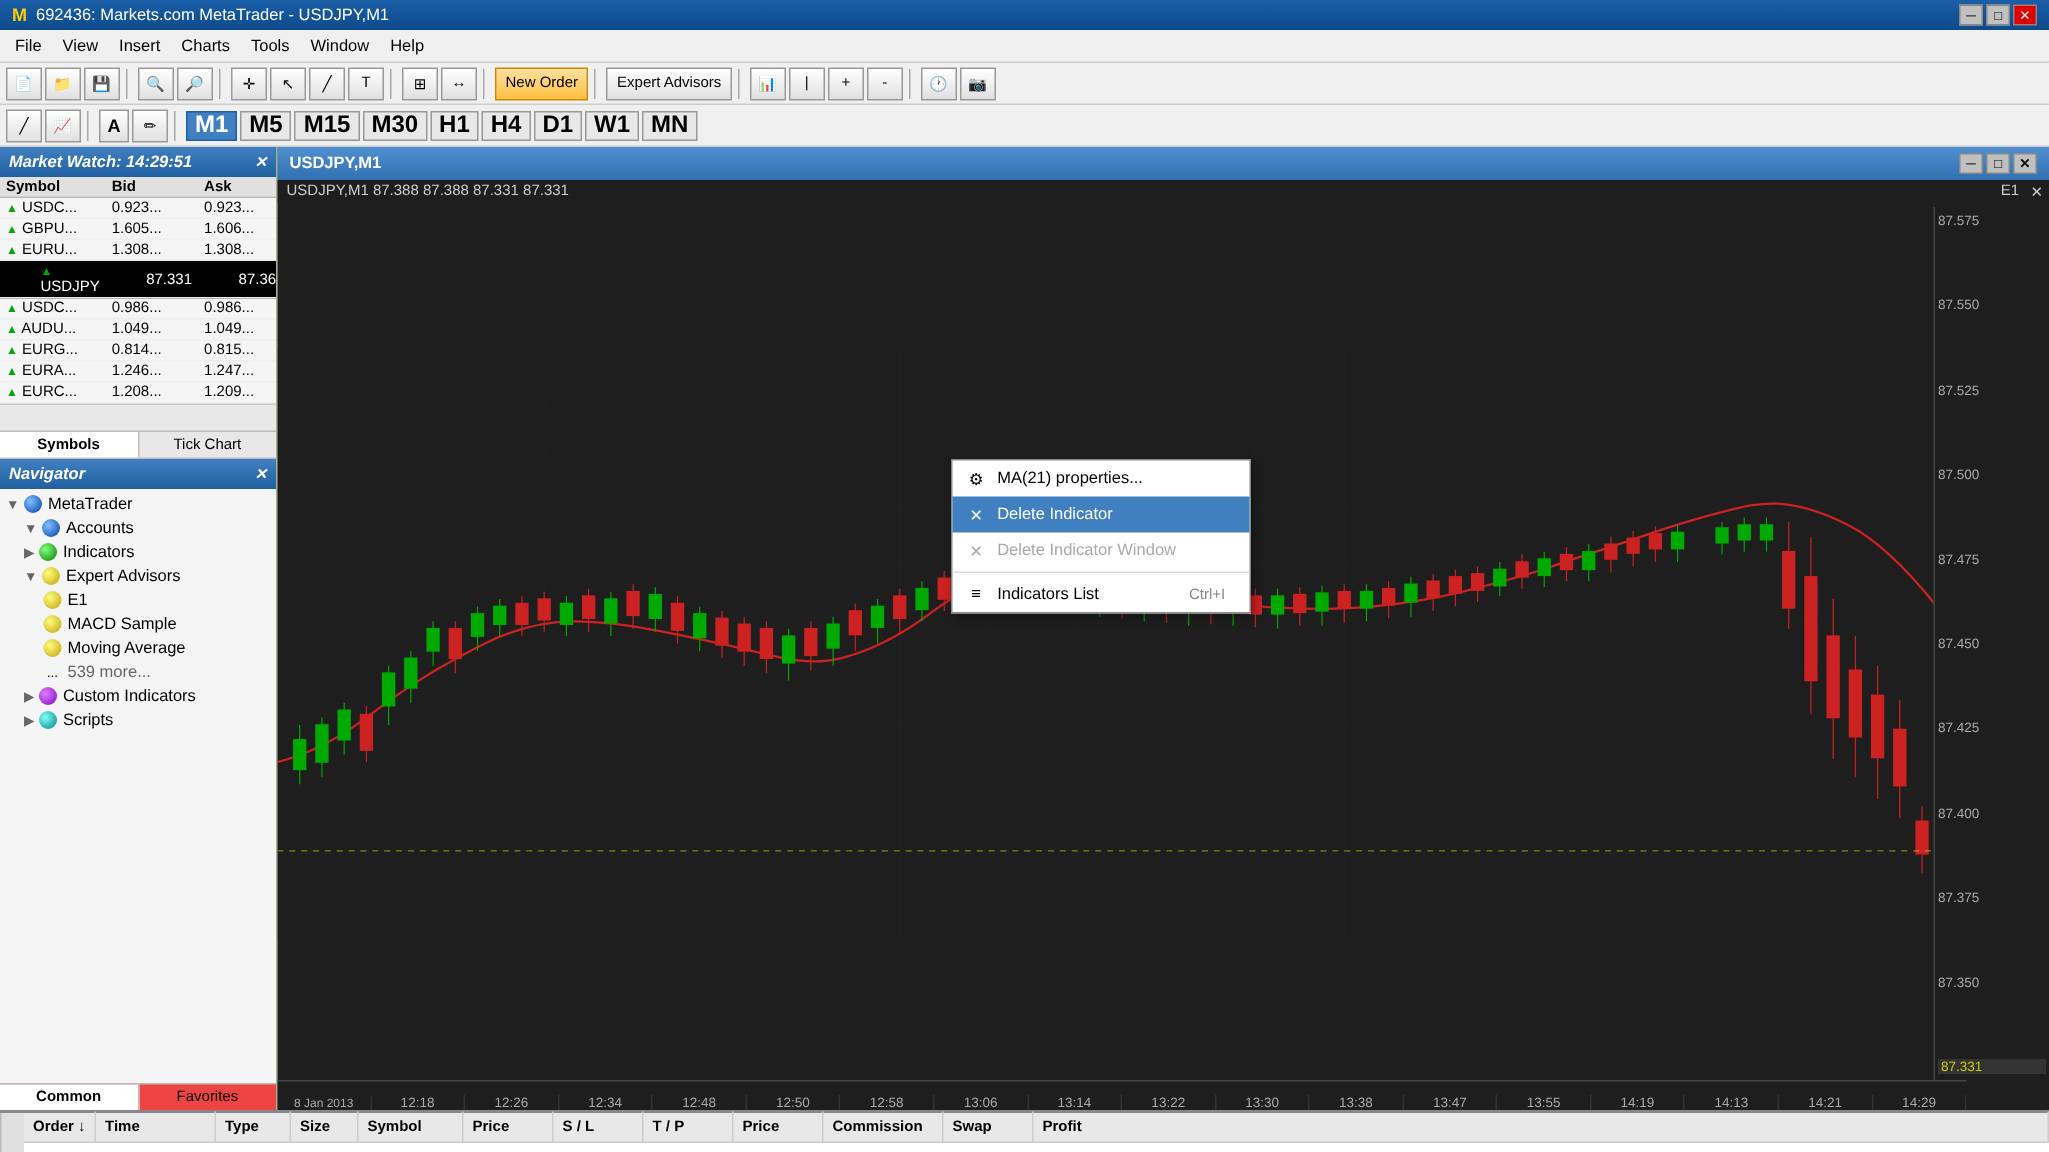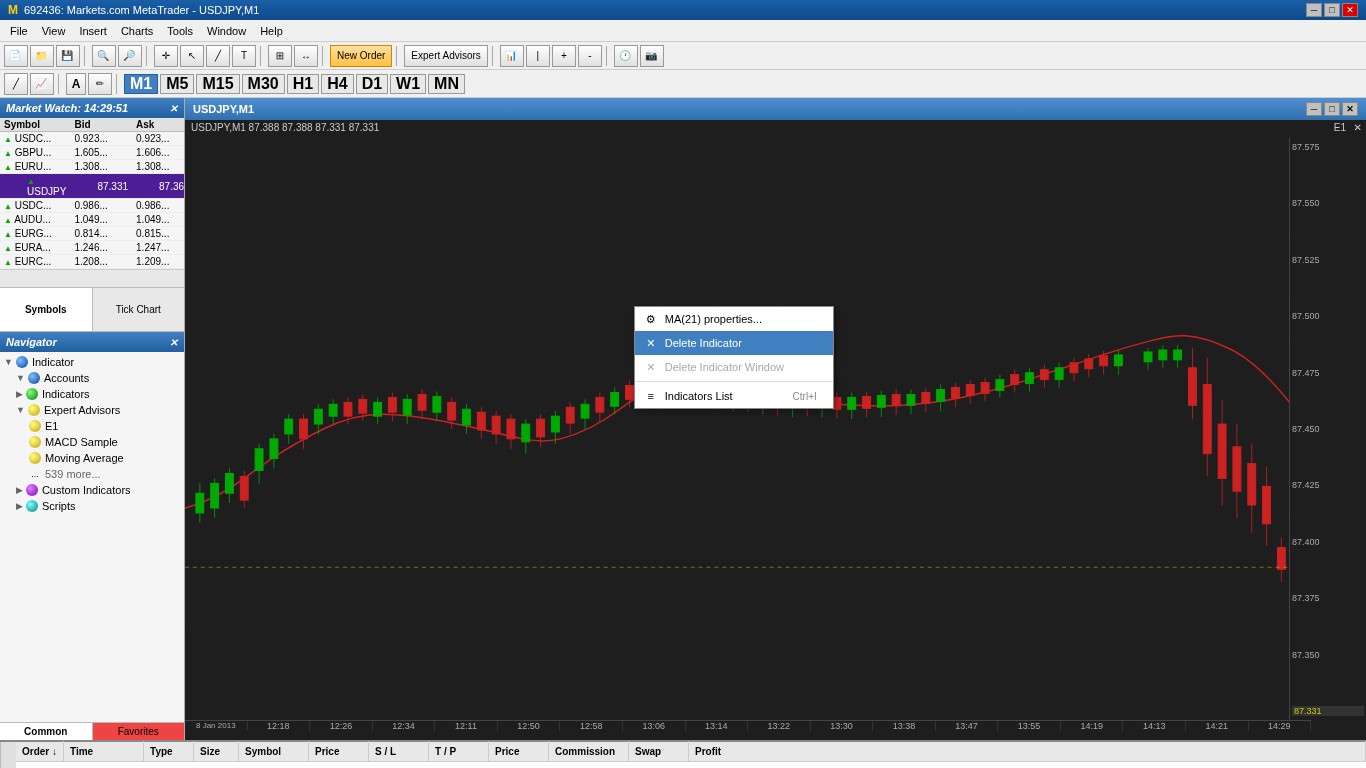--- a/index.html
+++ b/index.html
@@ -96,24 +96,24 @@
       padding: 1px 4px;
       text-align: left;
       font-size: 10px;
       font-weight: bold;
     }
     .market-table td {
       padding: 1px 4px;
       font-size: 10px;
       border-bottom: 1px solid #eee;
     }
-    .market-table tr.selected td { background: #4c1d95; color: white; padding-left: 27px; }
+    .market-table tr.selected td { background: #000000; color: white; padding-left: 27px; }
     .symbol-icon { color: #00aa00; font-weight: bold; font-size: 8px; }
     .market-tabs { display: flex; border-top: 1px solid #bbb; border-bottom: 1px solid #bbb; background: #e8e8e8; }
-    .market-tab { flex: 1; text-align: center; padding: 16px 0; font-size: 10px; cursor: pointer; border-right: 1px solid #bbb; }
+    .market-tab { flex: 1; text-align: center; padding: 3px 0; font-size: 10px; cursor: pointer; border-right: 1px solid #bbb; }
     .market-tab:last-child { border-right: none; }
     .market-tab.active { background: white; font-weight: bold; }
 
     
     .navigator { flex: 1; overflow: hidden; display: flex; flex-direction: column; }
     .nav-tree { flex: 1; overflow-y: auto; padding: 2px 0; }
     .nav-item { display: flex; align-items: center; padding: 1px 4px; cursor: pointer; font-size: 11px; }
     .nav-item .indent1 { margin-left: 12px; }
     .nav-item .indent2 { margin-left: 24px; }
     .nav-icon { width: 14px; height: 14px; margin-right: 3px; display: inline-flex; align-items: center; justify-content: center; font-size: 9px; }
@@ -232,21 +232,21 @@
     }
     .time-scale {
       position: absolute;
       bottom: 0;
       left: 0;
       right: 55px;
       height: 20px;
       background: #1e1e1e;
       border-top: 1px solid #444;
       display: flex;
-      align-items: flex-start;
+      align-items: flex-end;
       color: #aaa;
       font-size: 9px;
       gap: 0;
       overflow: hidden;
     }
     .time-label { flex: 1; text-align: center; border-right: 1px solid #333; }
     .icon-ball-blue { width: 12px; height: 12px; border-radius: 50%; background: radial-gradient(circle at 35% 35%, #80c0ff, #0040a0); display: inline-block; }
     .icon-ball-green { width: 12px; height: 12px; border-radius: 50%; background: radial-gradient(circle at 35% 35%, #80ff80, #008000); display: inline-block; }
     .icon-ball-yellow { width: 12px; height: 12px; border-radius: 50%; background: radial-gradient(circle at 35% 35%, #ffff80, #c0a000); display: inline-block; }
     .icon-ball-purple { width: 12px; height: 12px; border-radius: 50%; background: radial-gradient(circle at 35% 35%, #e080ff, #8000c0); display: inline-block; }
@@ -405,21 +405,21 @@
         <span>Navigator</span>
         <span class="panel-close">✕</span>
       </div>
       <div class="nav-tree">
 
         <div class="nav-item">
           <span class="tree-toggle">▼</span>
           <span class="nav-icon">
             <div class="icon-ball-blue"></div>
           </span>
-          <span>Indicator</span>
+          <span>MetaTrader</span>
         </div>
 
         <div class="nav-item">
           <span class="tree-toggle indent1">▼</span>
           <span class="nav-icon">
             <div class="icon-ball-blue"></div>
           </span>
           <span>Accounts</span>
         </div>
 
@@ -773,21 +773,21 @@
           <span>87.375</span>
           <span>87.350</span>
           <span style="color:#cccc00;background:#333;padding:0 2px;">87.331</span>
         </div>
 
         <div class="time-scale">
           <div class="time-label" style="font-size:8px;">8 Jan 2013</div>
           <div class="time-label">12:18</div>
           <div class="time-label">12:26</div>
           <div class="time-label">12:34</div>
-          <div class="time-label">12:11</div>
+          <div class="time-label">12:48</div>
           <div class="time-label">12:50</div>
           <div class="time-label">12:58</div>
           <div class="time-label">13:06</div>
           <div class="time-label">13:14</div>
           <div class="time-label">13:22</div>
           <div class="time-label">13:30</div>
           <div class="time-label">13:38</div>
           <div class="time-label">13:47</div>
           <div class="time-label">13:55</div>
           <div class="time-label">14:19</div>

